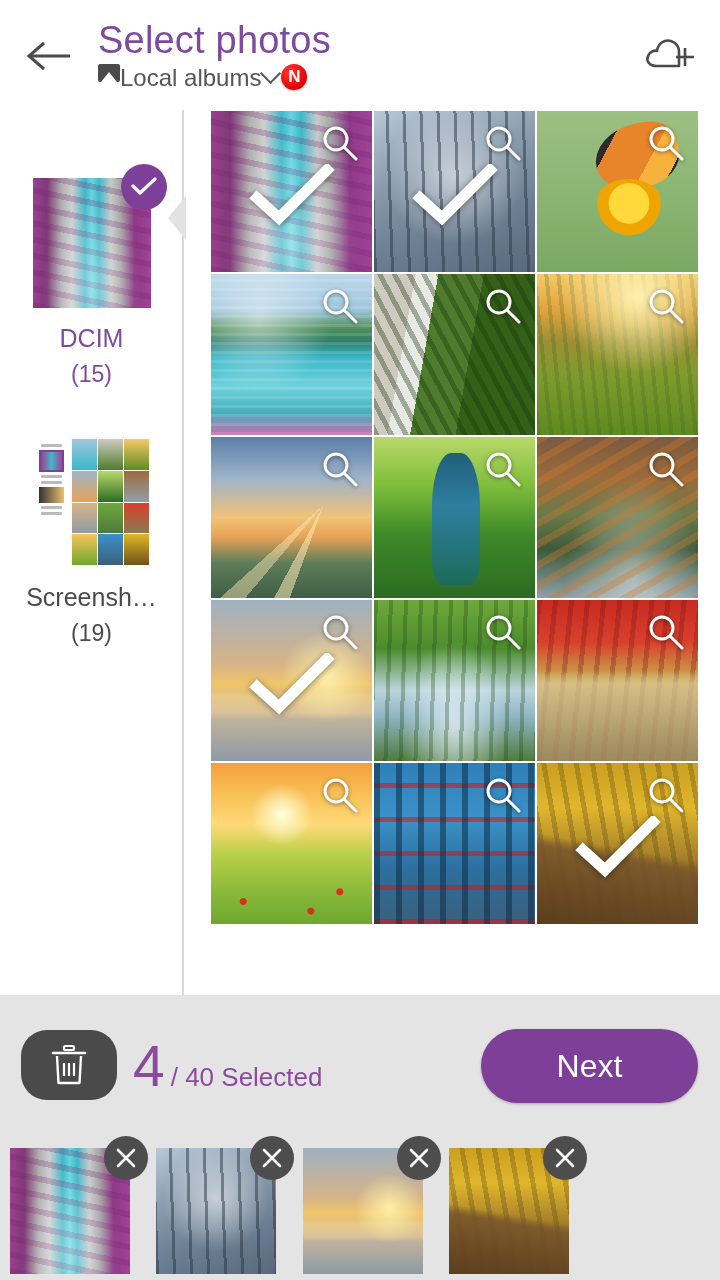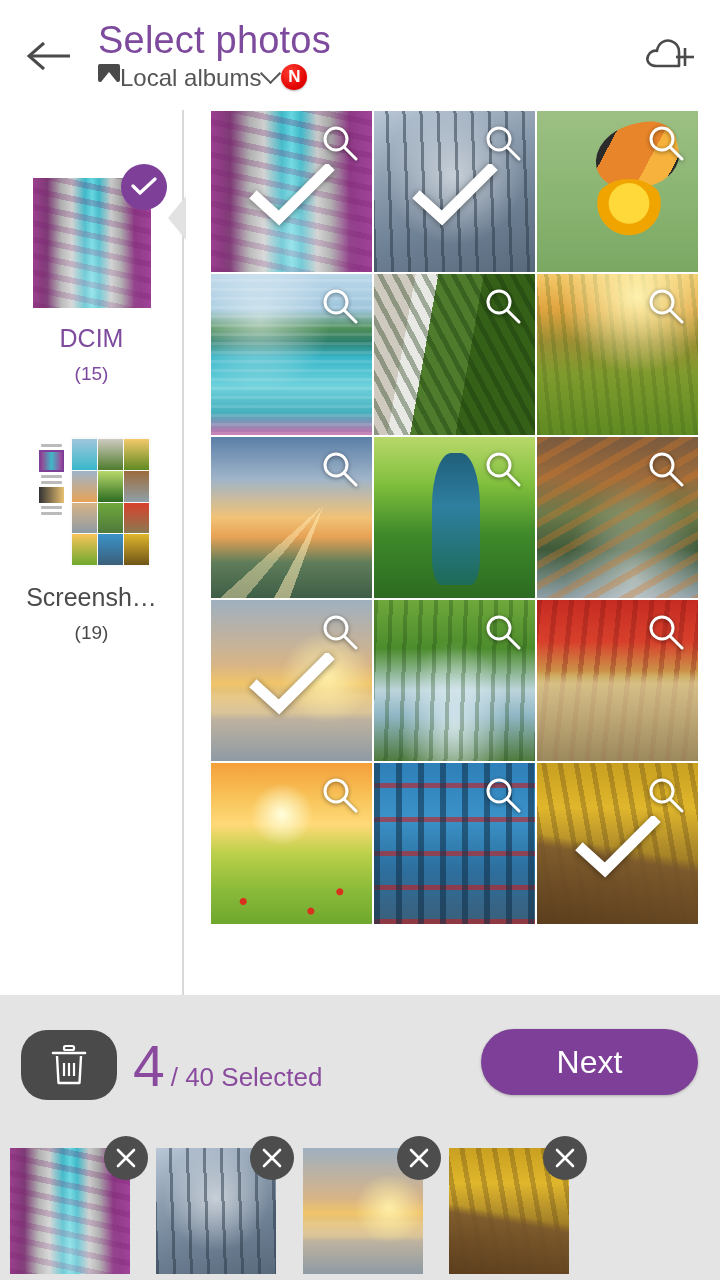--- a/index.html
+++ b/index.html
@@ -66,21 +66,21 @@
   .album-thumb.sel {
     border: 5px solid #7d3f98; padding: 0; width: 118px; height: 130px;
   }
   .check-badge {
     position: absolute; right: -16px; top: -14px; width: 46px; height: 46px;
     border-radius: 50%; background: #7d3f98;
     display: flex; align-items: center; justify-content: center;
   }
   .album-label { font-size: 25px; color: #4a4a4a; line-height: 36px; margin-top: 8px; }
   .album-label.sel { color: #7d4a9e; }
-  .album-count { font-size: 19px; color: #4a4a4a; line-height: 36px; }
+  .album-count { font-size: 23px; color: #4a4a4a; line-height: 36px; }
   .album-count.sel { color: #7d4a9e; }
 
   
   .grid {
     position: absolute; left: 211px; top: 111px;
     width: 487px; display: grid;
     grid-template-columns: repeat(3, 161px);
     grid-auto-rows: 161px; gap: 2px;
   }
   .cell { position: relative; overflow: hidden; background: #ccc; }
@@ -99,21 +99,21 @@
   .bottom { position: absolute; left: 0; top: 995px; width: 720px; height: 285px; background: #e4e4e4; }
   .trash-btn {
     position: absolute; left: 21px; top: 1030px; width: 96px; height: 70px;
     background: #4a4a4a; border-radius: 26px;
     display: flex; align-items: center; justify-content: center;
   }
   .count-wrap { position: absolute; left: 133px; top: 1035px; display: flex; align-items: baseline; }
   .count-num { font-size: 57px; color: #8a4b9e; line-height: 62px; font-weight: 300; }
   .count-total { font-size: 26px; color: #8a4b9e; margin-left: 6px; }
   .next-btn {
-    position: absolute; left: 481px; top: 1029px; width: 217px; height: 66px;
+    position: absolute; left: 481px; top: 1029px; width: 217px; height: 74px;
     background: #7d3f98; border-radius: 37px; color: #fff;
     display: flex; align-items: center; justify-content: center;
     font-size: 32px; box-shadow: 0 1px 3px rgba(0,0,0,.25);
   }
   .strip { position: absolute; left: 0; top: 1148px; width: 720px; height: 132px; }
   .strip-item { position: absolute; top: 0; width: 120px; height: 126px; }
   .strip-thumb { width: 120px; height: 126px; overflow: hidden; position: relative; background: #ccc; }
   .x-btn {
     position: absolute; right: -18px; top: -12px; width: 44px; height: 44px;
     border-radius: 50%; background: #4d4d4d;

